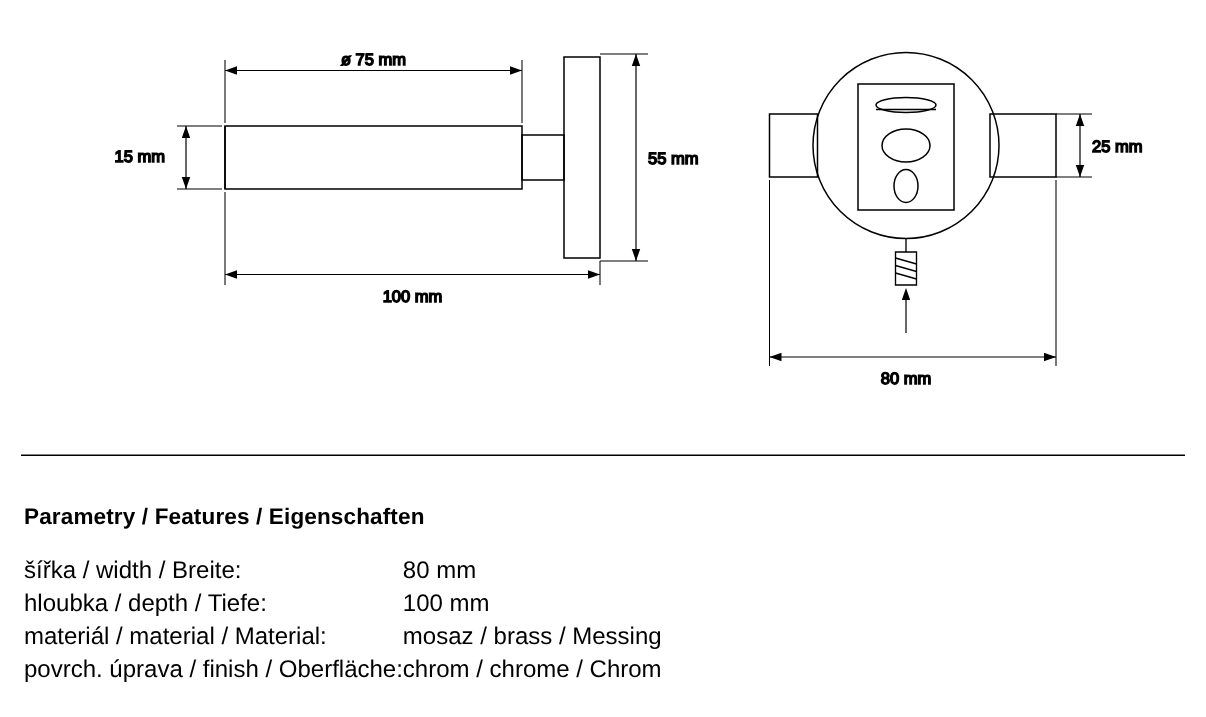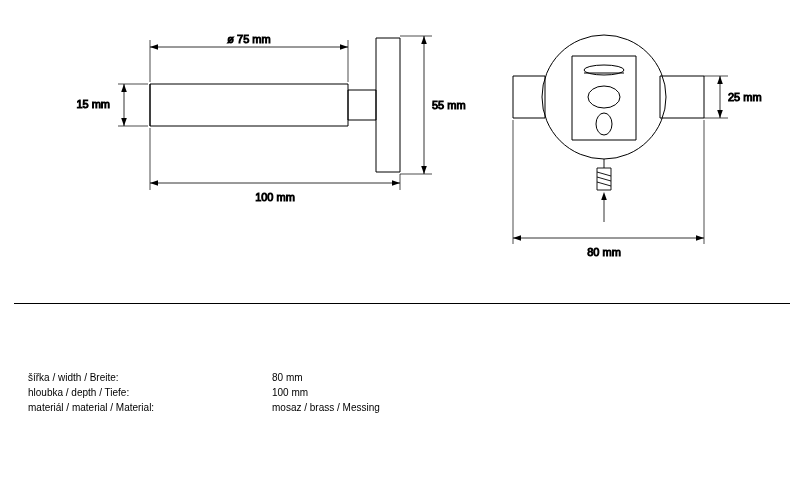--- a/index.html
+++ b/index.html
@@ -51,24 +51,24 @@
   .spec-title {
     position: absolute;
     left: 16px;
     top: 36px;
     font-size: 15px;
     font-weight: bold;
     letter-spacing: 0.1px;
   }
   table.spec-table {
     position: absolute;
-    left: 28px;
+    left: 16px;
     top: 72px;
     border-collapse: collapse;
-    font-size: 10px;
+    font-size: 16px;
   }
   table.spec-table td {
     padding: 0 0 4px 0;
     vertical-align: top;
     white-space: nowrap;
   }
   table.spec-table td.label {
     width: 244px;
   }
   table.spec-table td.value {
@@ -181,32 +181,37 @@
       <g stroke="#000000" stroke-width="0.8">
         <line x1="604" y1="222" x2="604" y2="196"></line>
         <path d="M604 192 L601.2 200 L606.8 200 Z" fill="#000000" stroke="none"></path>
       </g>
     </g>
   </svg>
 
   <div class="spec-area">
     <div class="divider"></div>
 
+    <div class="spec-title">Parametry / Features / Eigenschaften</div>
 
     <table class="spec-table">
       <tbody>
         <tr>
           <td class="label">šířka / width / Breite:</td>
           <td class="value">80 mm</td>
         </tr>
         <tr>
           <td class="label">hloubka / depth / Tiefe:</td>
           <td class="value">100 mm</td>
         </tr>
         <tr>
           <td class="label">materiál / material / Material:</td>
           <td class="value">mosaz / brass / Messing</td>
+        </tr>
+        <tr>
+          <td class="label">povrch. úprava / finish / Oberfläche:</td>
+          <td class="value">chrom / chrome / Chrom</td>
         </tr>
       </tbody>
     </table>
   </div>
 
 </div>
 
 </body></html>

